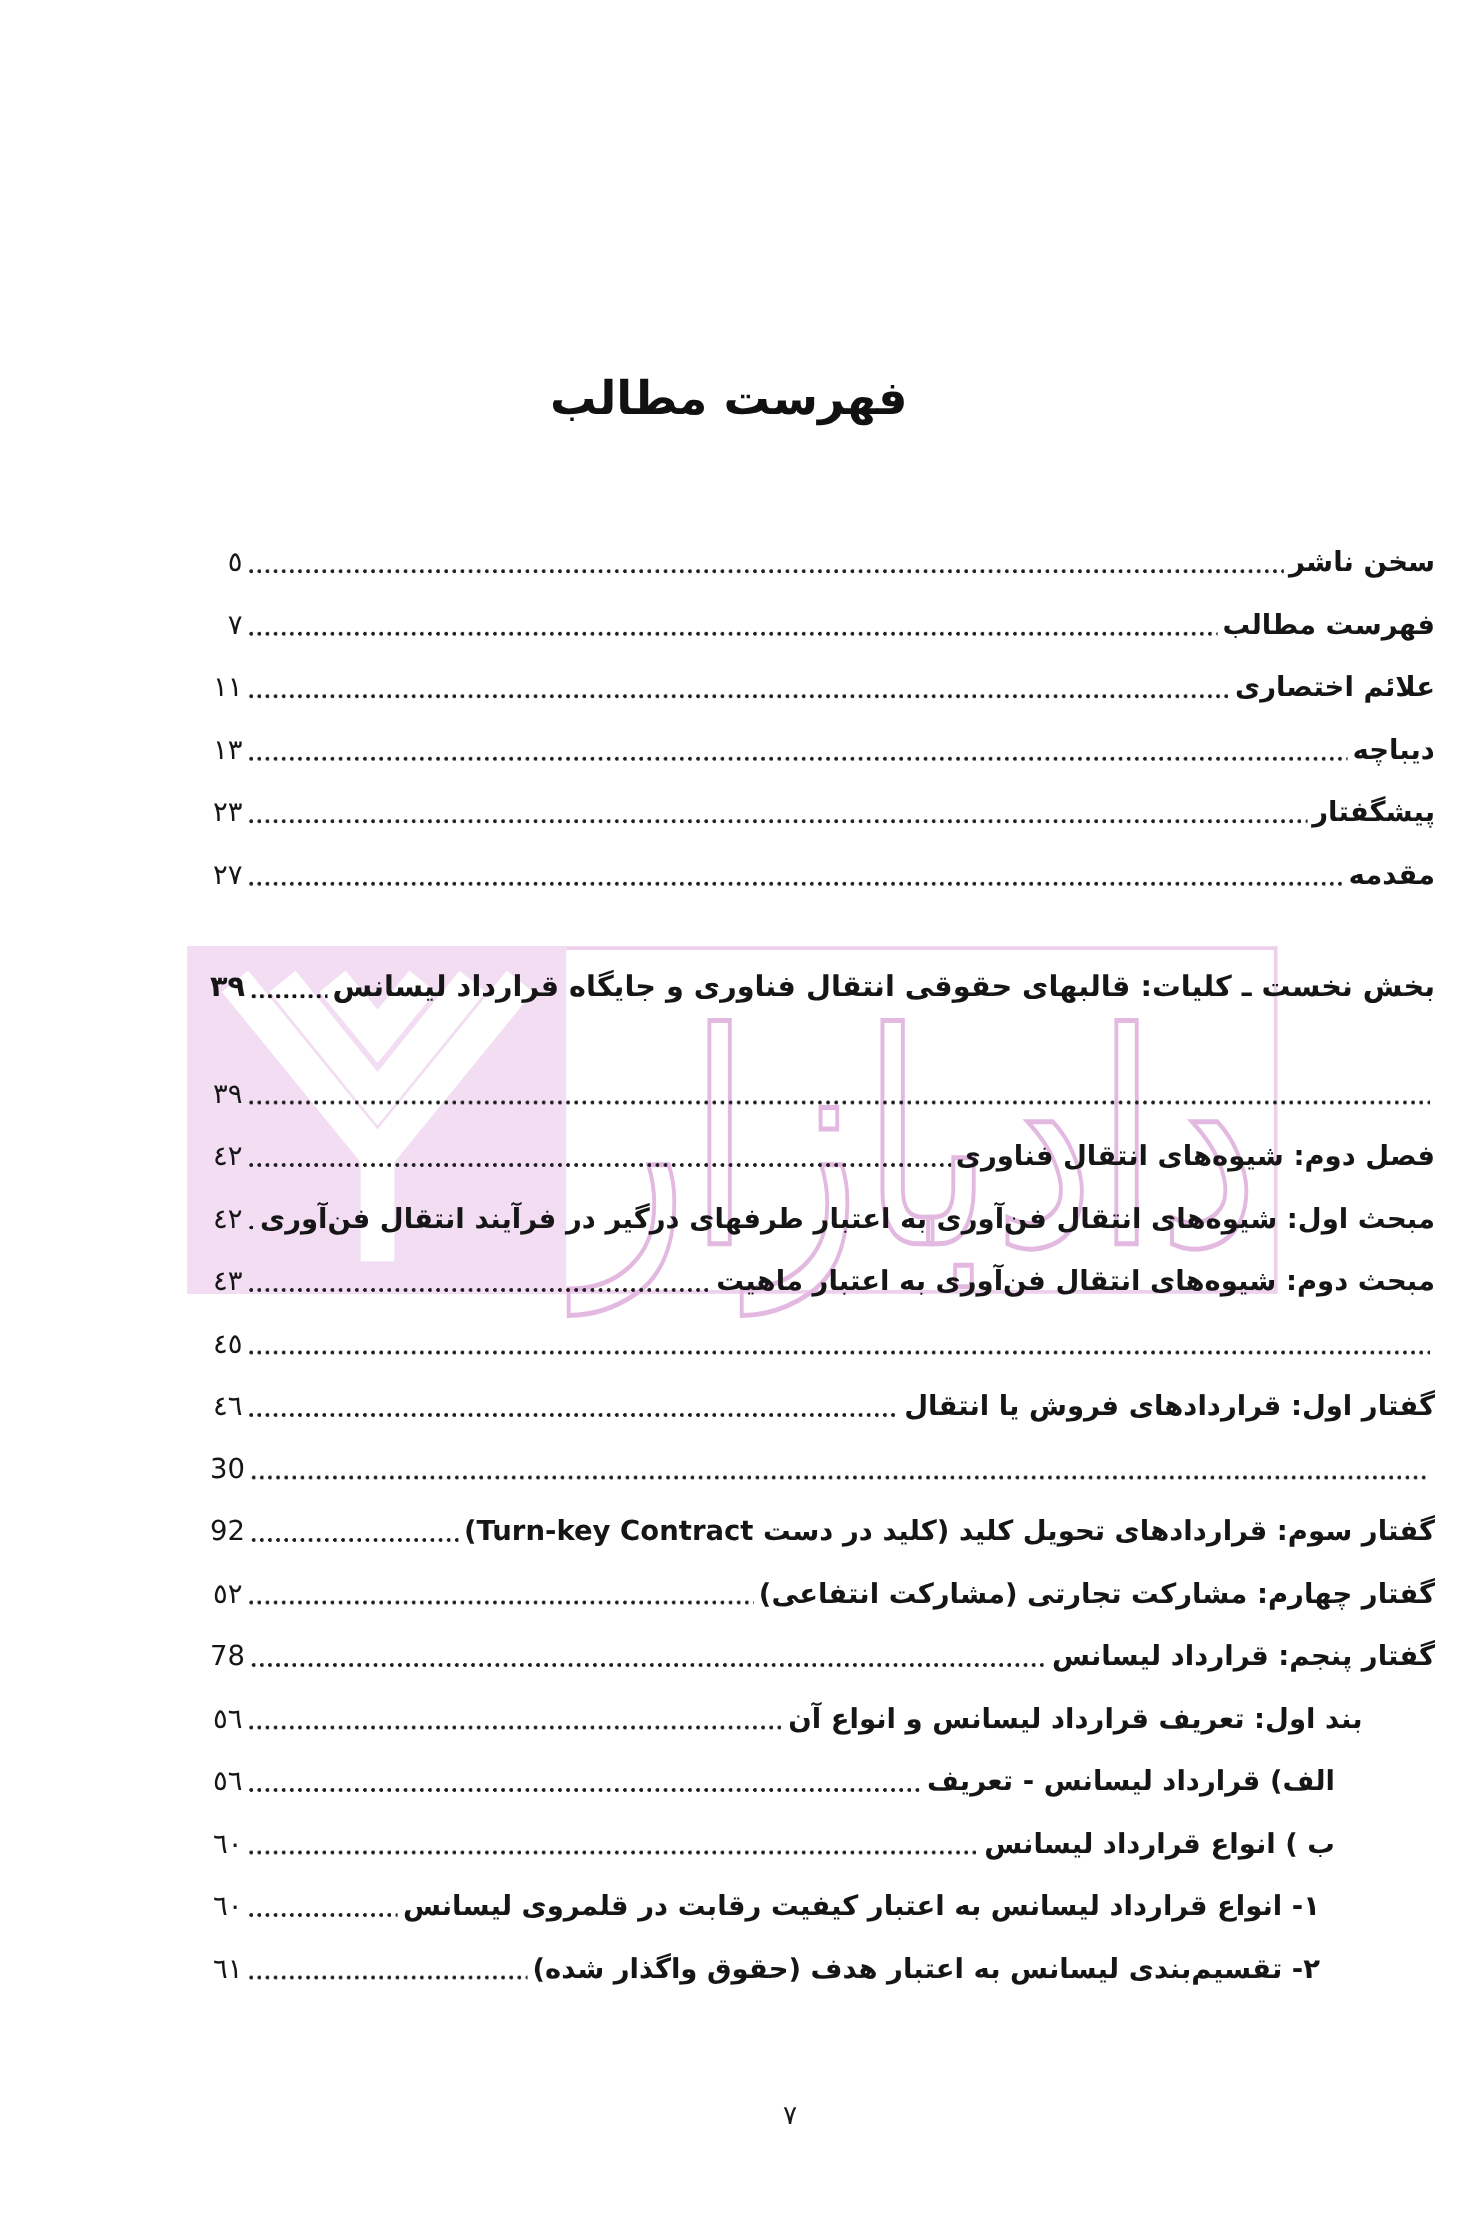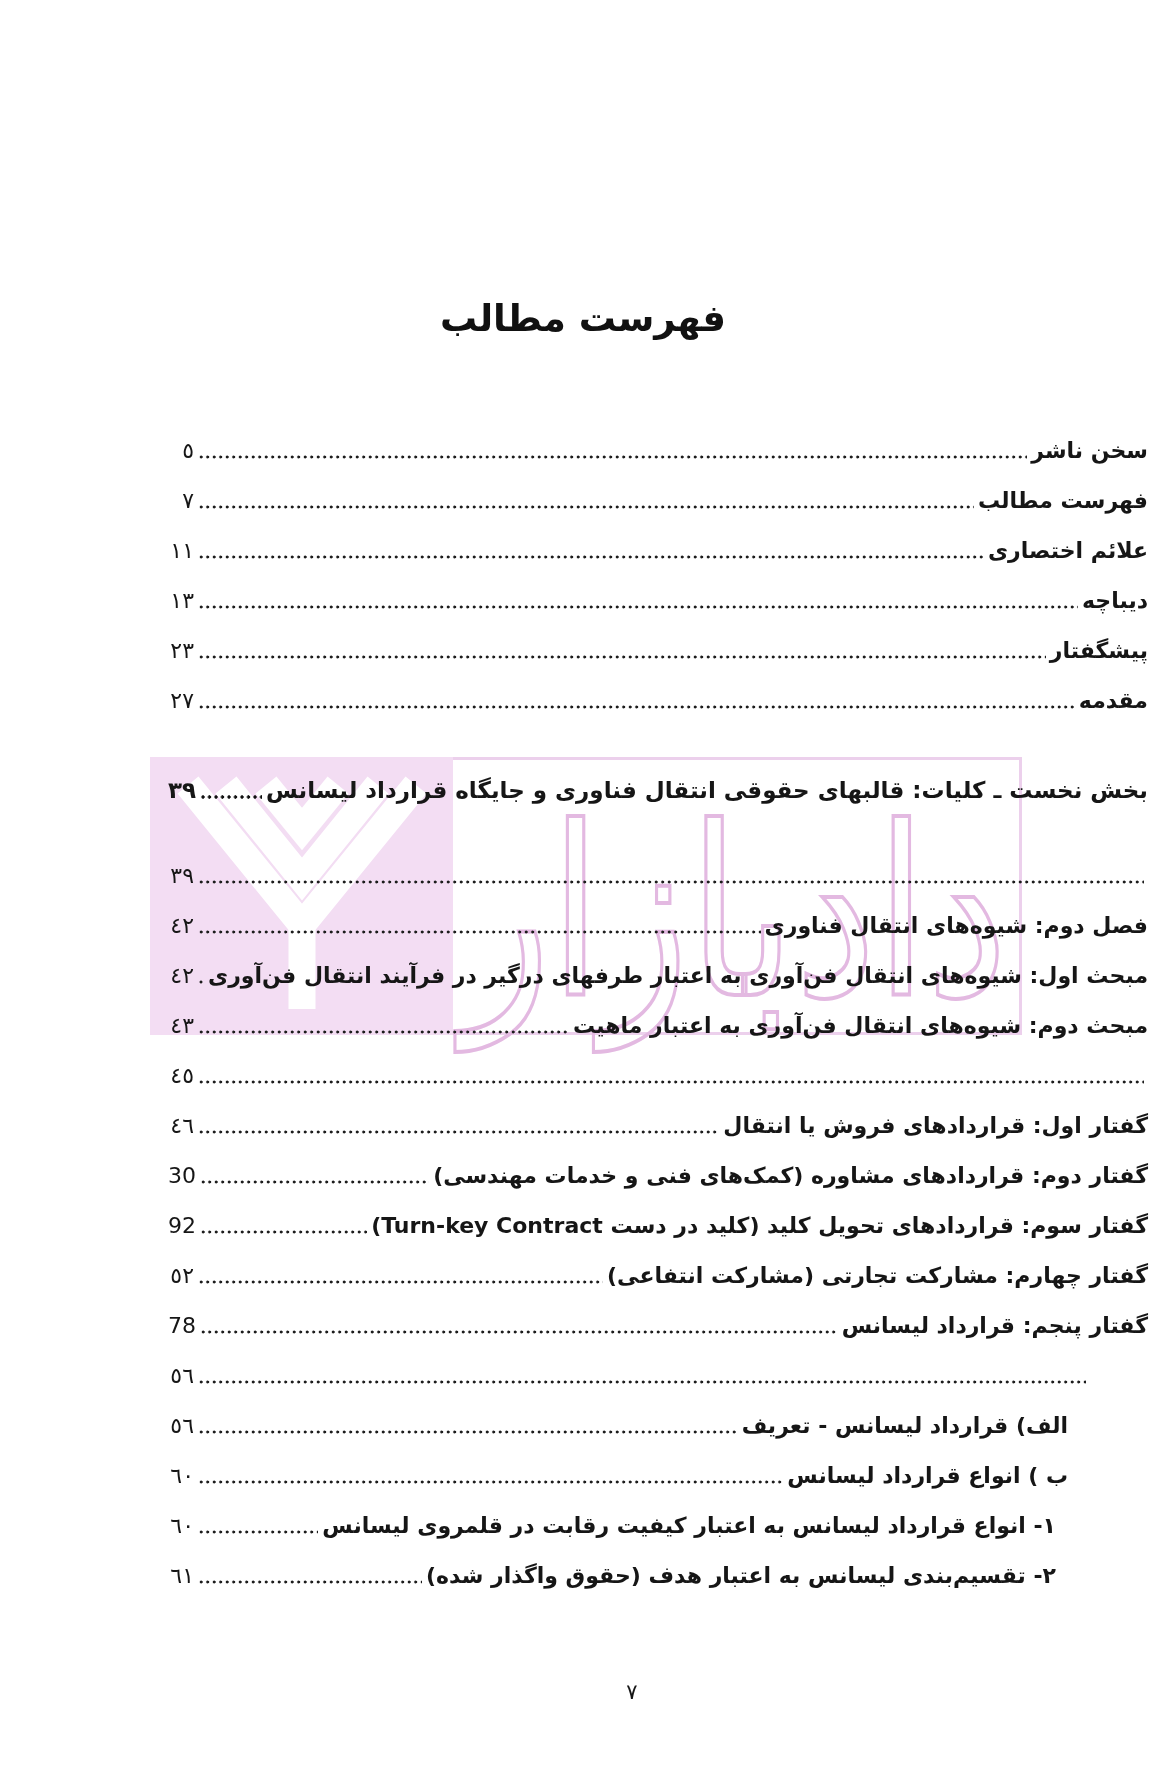--- a/index.html
+++ b/index.html
@@ -184,40 +184,40 @@
       <div class="row lvl0">
         <span class="dots"></span>
         <span class="pg">٤٥</span>
       </div>
       <div class="row lvl0">
         <span class="label">گفتار اول: قراردادهای فروش یا انتقال</span>
         <span class="dots"></span>
         <span class="pg">٤٦</span>
       </div>
       <div class="row lvl0">
-        <span class="label">گفتار دوم: قراردادهای مشاوره (کمک‌های فنی و خدمات مهندسی)</span>
         <span class="dots"></span>
         <span class="pg">30</span>
       </div>
       <div class="row lvl0">
         <span class="label">گفتار سوم: قراردادهای تحویل کلید (کلید در دست Turn-key Contract)</span>
         <span class="dots"></span>
         <span class="pg">92</span>
       </div>
       <div class="row lvl0">
         <span class="label">گفتار چهارم: مشارکت تجارتی (مشارکت انتفاعی)</span>
         <span class="dots"></span>
         <span class="pg">٥٢</span>
       </div>
       <div class="row lvl0">
         <span class="label">گفتار پنجم: قرارداد لیسانس</span>
         <span class="dots"></span>
         <span class="pg">78</span>
       </div>
       <div class="row lvl1">
+        <span class="label">بند اول: تعریف قرارداد لیسانس و انواع آن</span>
         <span class="dots"></span>
         <span class="pg">٥٦</span>
       </div>
       <div class="row lvl2">
         <span class="label">الف) قرارداد لیسانس - تعریف</span>
         <span class="dots"></span>
         <span class="pg">٥٦</span>
       </div>
       <div class="row lvl2">
         <span class="label">ب ) انواع قرارداد لیسانس</span>

